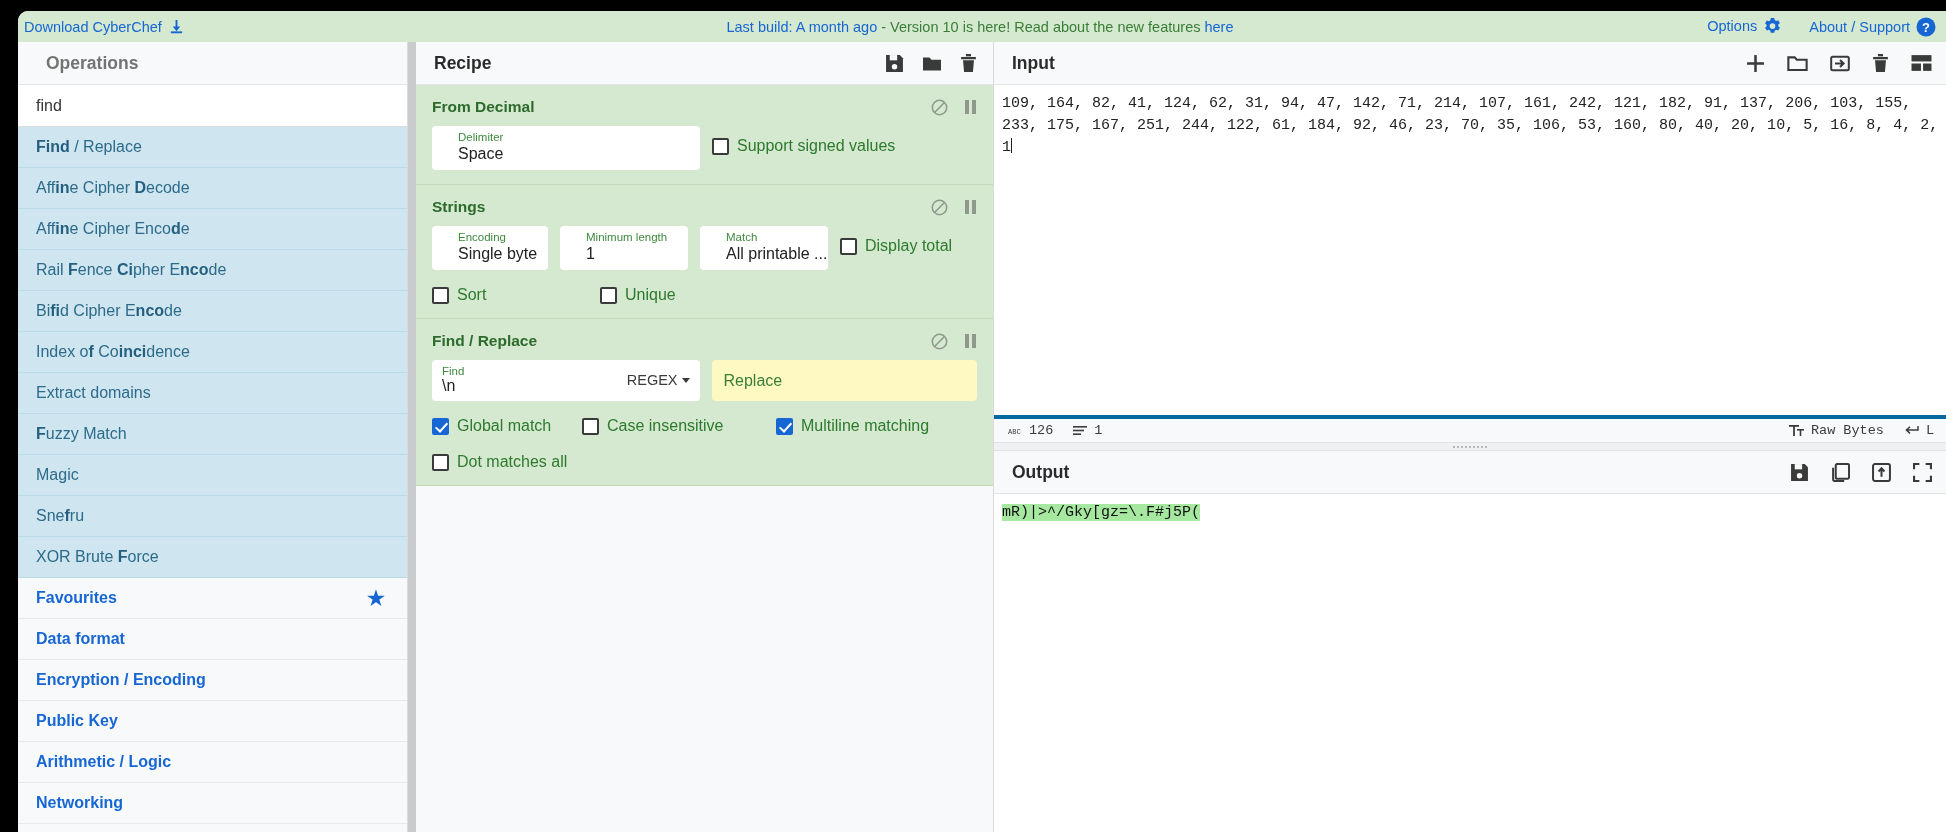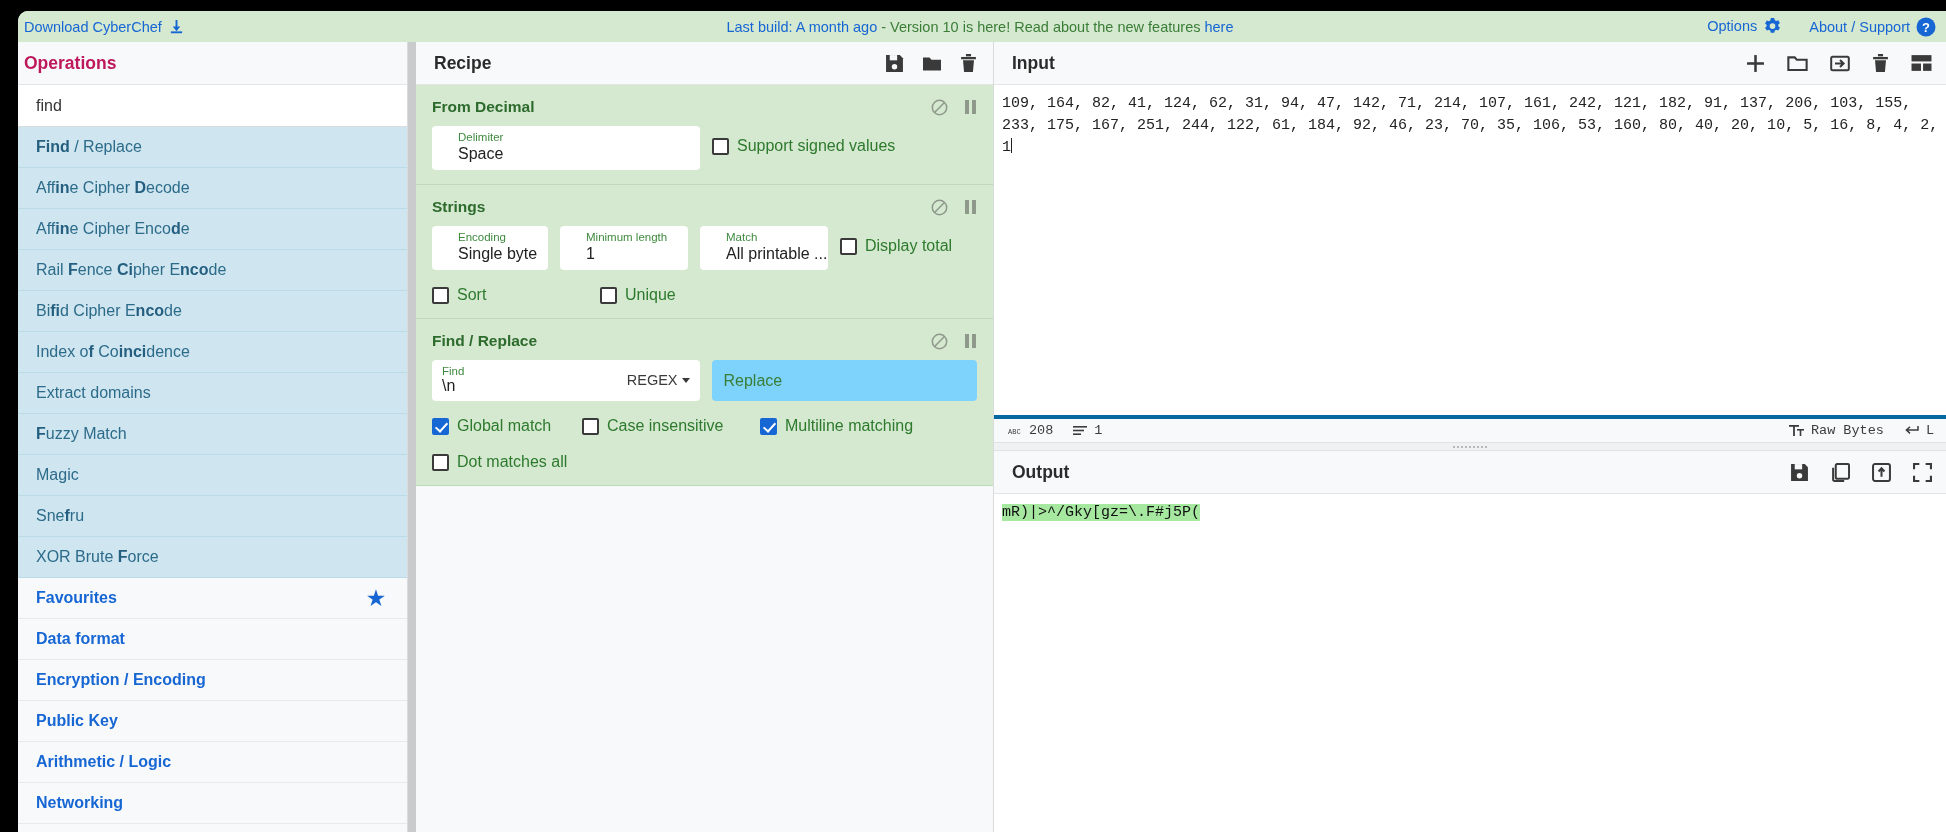--- a/index.html
+++ b/index.html
@@ -56,22 +56,22 @@
   .ops {
     width: 390px;
     background: #f8f9fa;
     border-right: 1px solid #d9dbdd;
     display: flex; flex-direction: column;
     overflow: hidden;
   }
   .panel-title {
     height: 43px;
     display: flex; align-items: center;
-    padding: 0 6px;
-    font-size: 17.5px; font-weight: bold; color: #be185d;
+    padding: 0 28px;
+    font-size: 17.5px; font-weight: bold; color: #737373;
     background: #f8f9fa;
     border-bottom: 1px solid #e3e5e7;
   }
   .search-row {
     height: 42px;
     background: #ffffff;
     border-bottom: 1px solid #dadcde;
     display: flex; align-items: center;
     padding: 0 18px;
   }
@@ -192,21 +192,21 @@
   }
   .find-field .inner { flex: 1; }
   .regex-sel {
     font-size: 14.5px; color: #3a3a3a;
     display: flex; align-items: center; gap: 4px;
     cursor: pointer;
   }
   .caret { width: 0; height: 0; border-left: 4.5px solid transparent;
            border-right: 4.5px solid transparent; border-top: 5.5px solid #3a3a3a; }
   .replace-field {
-    background: #7dd3fc; border-radius: 4px;
+    background: #fef9c3; border-radius: 4px;
     width: 266px; padding: 5px 12px;
     display: flex; align-items: center;
     font-size: 16px; color: #3a7d36;
   }
   .chk-grid { display: flex; gap: 0; margin-top: 16px; }
   .chk-grid .chk { width: 168px; }
   .chk-row2 { margin-top: 18px; }
 
   
   .io-col { flex: 1; display: flex; flex-direction: column; overflow: hidden; }
@@ -516,21 +516,21 @@
             </div>
             <div class="replace-field">
               <span>Replace</span>
             </div>
           </div>
           <div class="chk-grid">
             <label class="chk" style="width:150px;">
               <span class="box checked"></span>
               <span>Global match</span>
             </label>
-            <label class="chk" style="width:178px;">
+            <label class="chk" style="width:194px;">
               <span class="box"></span>
               <span>Case insensitive</span>
             </label>
             <label class="chk">
               <span class="box checked"></span>
               <span>Multiline matching</span>
             </label>
           </div>
           <div class="chk-grid chk-row2">
             <label class="chk">
@@ -584,21 +584,21 @@
 
       <div class="input-area"><span>109, 164, 82, 41, 124, 62, 31, 94, 47, 142, 71, 214, 107, 161, 242, 121, 182, 91, 137, 206, 103, 155, 233, 175, 167, 251, 244, 122, 61, 184, 92, 46, 23, 70, 35, 106, 53, 160, 80, 40, 20, 10, 5, 16, 8, 4, 2, 1</span><span class="caret-bar"></span></div>
 
       <div class="io-status">
         <span class="grp">
           <span>
             <svg width="14" height="10" viewBox="0 0 16 10">
                 <text x="0" y="8" font-size="8" fill="#3c3c3c" font-family="Liberation Mono, monospace">ABC</text>
               </svg>
           </span>
-          <span>208</span>
+          <span>126</span>
         </span>
         <span class="grp">
           <span>
             <svg width="14" height="11" viewBox="0 0 14 11">
                 <rect x="0" y="1" width="14" height="1.6" fill="#3c3c3c"></rect>
                 <rect x="0" y="4.7" width="11" height="1.6" fill="#3c3c3c"></rect>
                 <rect x="0" y="8.4" width="8" height="1.6" fill="#3c3c3c"></rect>
               </svg>
           </span>
           <span>1</span>

